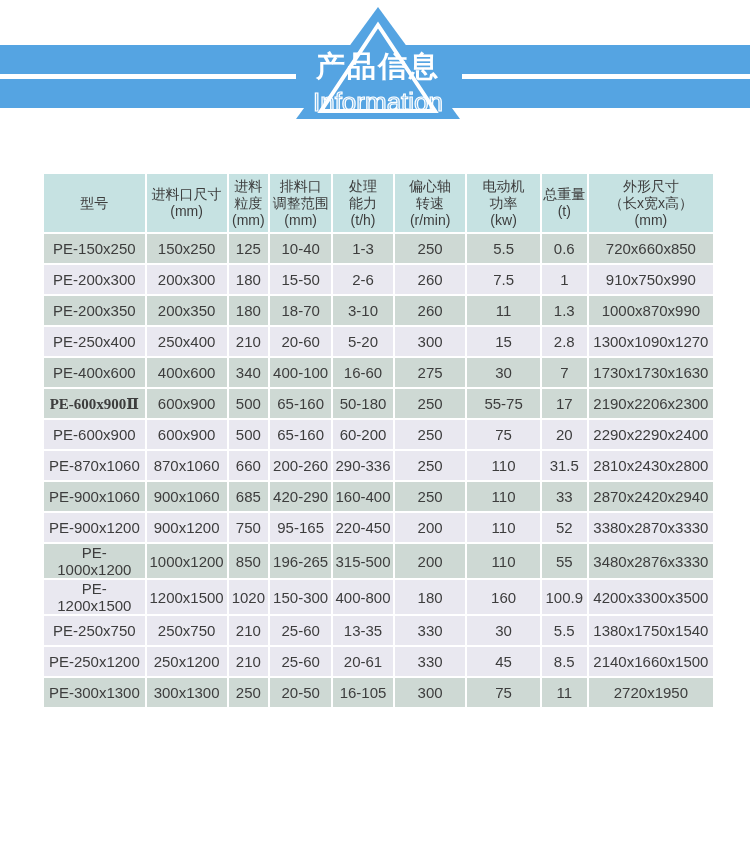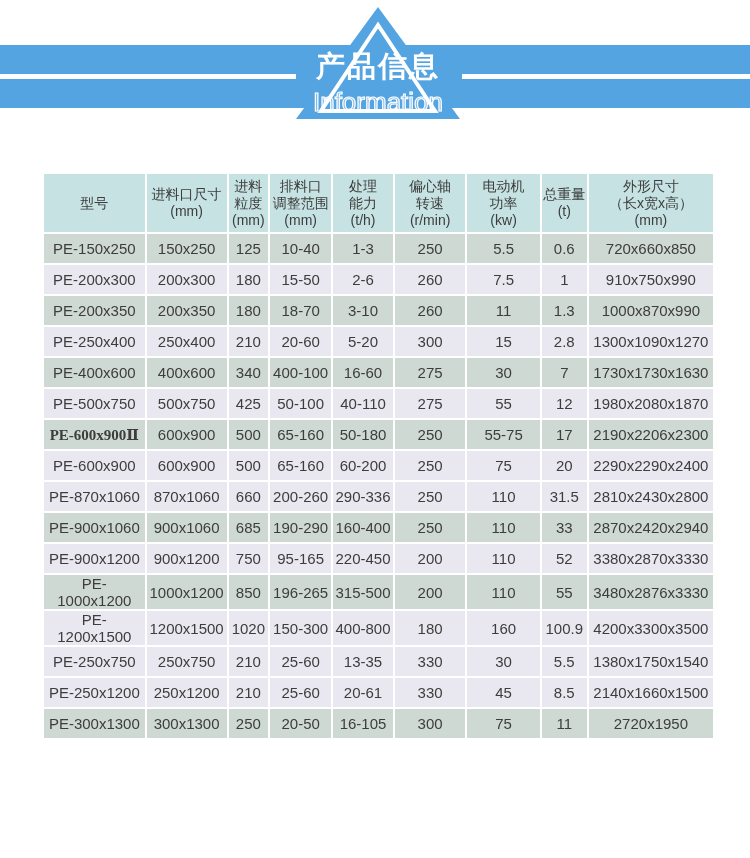--- a/index.html
+++ b/index.html
@@ -155,31 +155,20 @@
           <td>PE-400x600</td>
           <td>400x600</td>
           <td>340</td>
           <td>400-100</td>
           <td>16-60</td>
           <td>275</td>
           <td>30</td>
           <td>7</td>
           <td>1730x1730x1630</td>
         </tr>
-        <tr class="even">
-          <td>PE-500x750</td>
-          <td>500x750</td>
-          <td>425</td>
-          <td>50-100</td>
-          <td>40-110</td>
-          <td>275</td>
-          <td>55</td>
-          <td>12</td>
-          <td>1980x2080x1870</td>
-        </tr>
         <tr class="odd">
           <td class="serif-model">PE-600x900Ⅱ</td>
           <td>600x900</td>
           <td>500</td>
           <td>65-160</td>
           <td>50-180</td>
           <td>250</td>
           <td>55-75</td>
           <td>17</td>
           <td>2190x2206x2300</td>
@@ -203,21 +192,21 @@
           <td>290-336</td>
           <td>250</td>
           <td>110</td>
           <td>31.5</td>
           <td>2810x2430x2800</td>
         </tr>
         <tr class="odd">
           <td>PE-900x1060</td>
           <td>900x1060</td>
           <td>685</td>
-          <td>190-290</td>
+          <td>420-290</td>
           <td>160-400</td>
           <td>250</td>
           <td>110</td>
           <td>33</td>
           <td>2870x2420x2940</td>
         </tr>
         <tr class="even">
           <td>PE-900x1200</td>
           <td>900x1200</td>
           <td>750</td>

